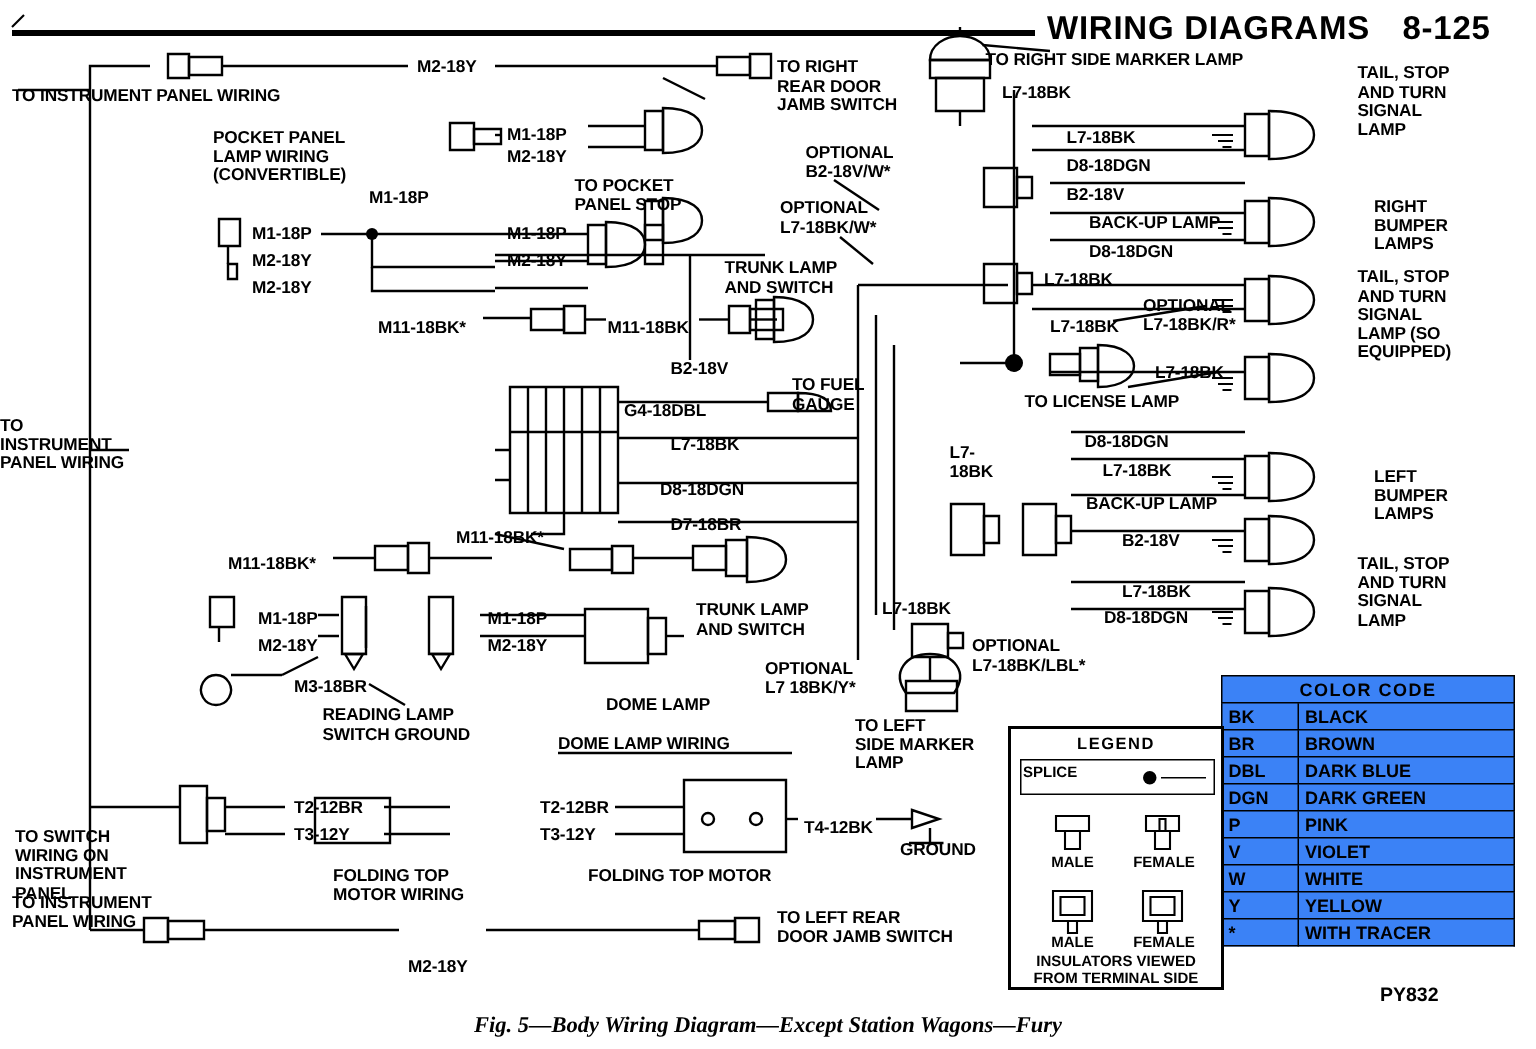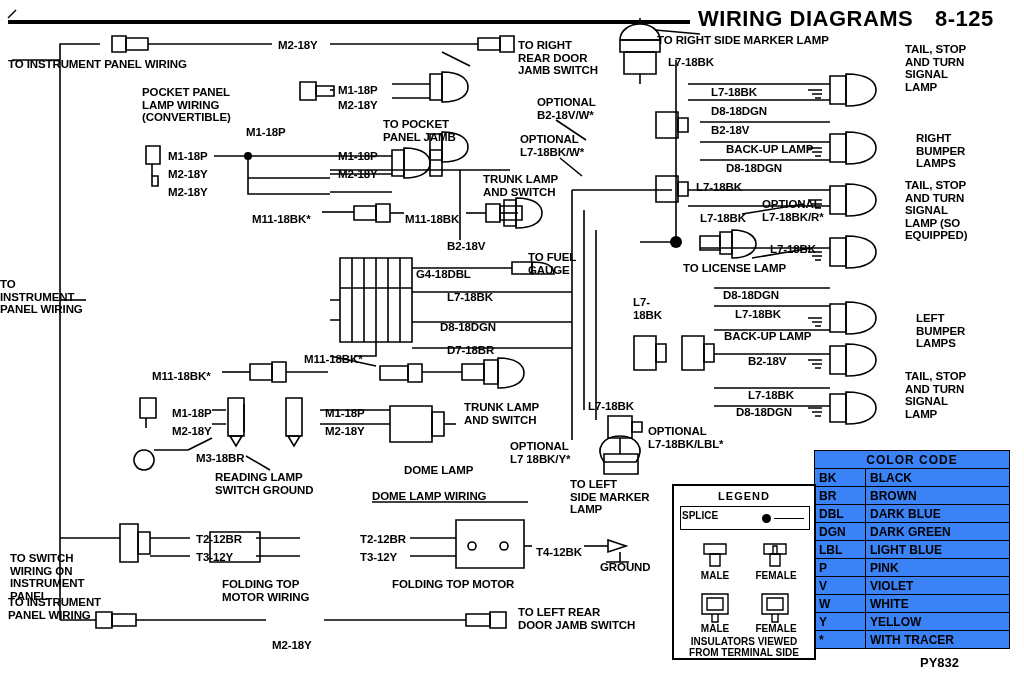--- a/index.html
+++ b/index.html
@@ -250,21 +250,21 @@
 AND TURN
 SIGNAL
 LAMP</div>
       <div class="lbl" style="left: 142px; top: 86px;">POCKET PANEL
 LAMP WIRING
 (CONVERTIBLE)</div>
       <div class="lbl" style="left: 338px; top: 84px;">M1-18P</div>
       <div class="lbl" style="left: 338px; top: 99px;">M2-18Y</div>
       <div class="lbl" style="left: 246px; top: 126px;">M1-18P</div>
       <div class="lbl" style="left: 383px; top: 118px;">TO POCKET
-PANEL JAMB</div>
+PANEL STOP</div>
       <div class="lbl" style="left: 168px; top: 150px;">M1-18P</div>
       <div class="lbl" style="left: 338px; top: 150px;">M1-18P</div>
       <div class="lbl" style="left: 168px; top: 168px;">M2-18Y</div>
       <div class="lbl" style="left: 338px; top: 168px;">M2-18Y</div>
       <div class="lbl" style="left: 168px; top: 186px;">M2-18Y</div>
       <div class="lbl" style="left: 252px; top: 213px;">M11-18BK*</div>
       <div class="lbl" style="left: 405px; top: 213px;">M11-18BK</div>
       <div class="lbl" style="left: 537px; top: 96px;">OPTIONAL
 B2-18V/W*</div>
       <div class="lbl" style="left: 520px; top: 133px;">OPTIONAL
@@ -373,24 +373,20 @@
         </tr>
         <tr>
           <td class="code">DBL</td>
           <td>DARK BLUE</td>
         </tr>
         <tr>
           <td class="code">DGN</td>
           <td>DARK GREEN</td>
         </tr>
         <tr>
-          <td class="code">LBL</td>
-          <td>LIGHT BLUE</td>
-        </tr>
-        <tr>
           <td class="code">P</td>
           <td>PINK</td>
         </tr>
         <tr>
           <td class="code">V</td>
           <td>VIOLET</td>
         </tr>
         <tr>
           <td class="code">W</td>
           <td>WHITE</td>
@@ -430,13 +426,14 @@
     </svg>
     <div class="legend-sub" style="left:16px;top:84px;width:50px;">MALE</div>
     <div class="legend-sub" style="left:76px;top:84px;width:52px;">FEMALE</div>
     <div class="legend-sub" style="left:16px;top:137px;width:50px;">MALE</div>
     <div class="legend-sub" style="left:76px;top:137px;width:52px;">FEMALE</div>
     <div class="legend-sub" style="left:2px;top:150px;width:136px;white-space:pre;line-height:11px;">INSULATORS VIEWED
 FROM TERMINAL SIDE</div>
   </div>
 
   <div id="py832">PY832</div>
+  <div id="caption">Fig. 5—Body Wiring Diagram—Except Station Wagons—Fury</div>
 </div>
 
 </body></html>

